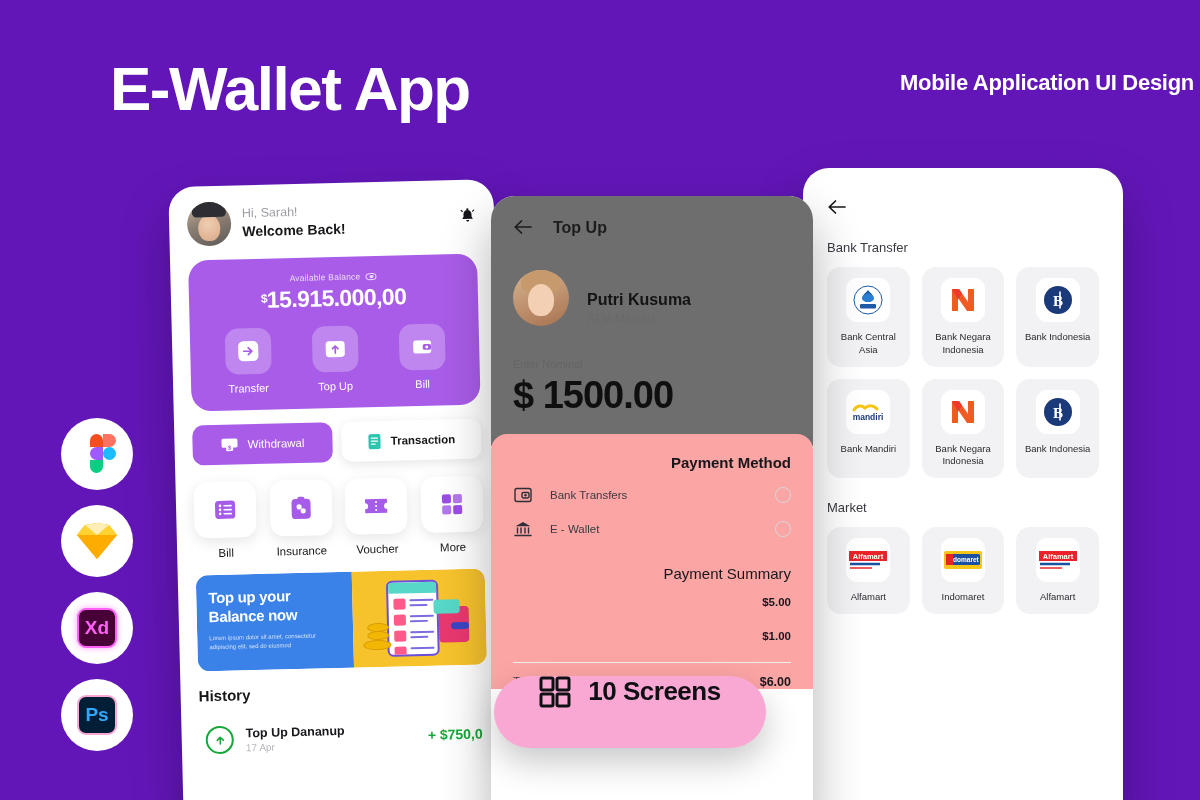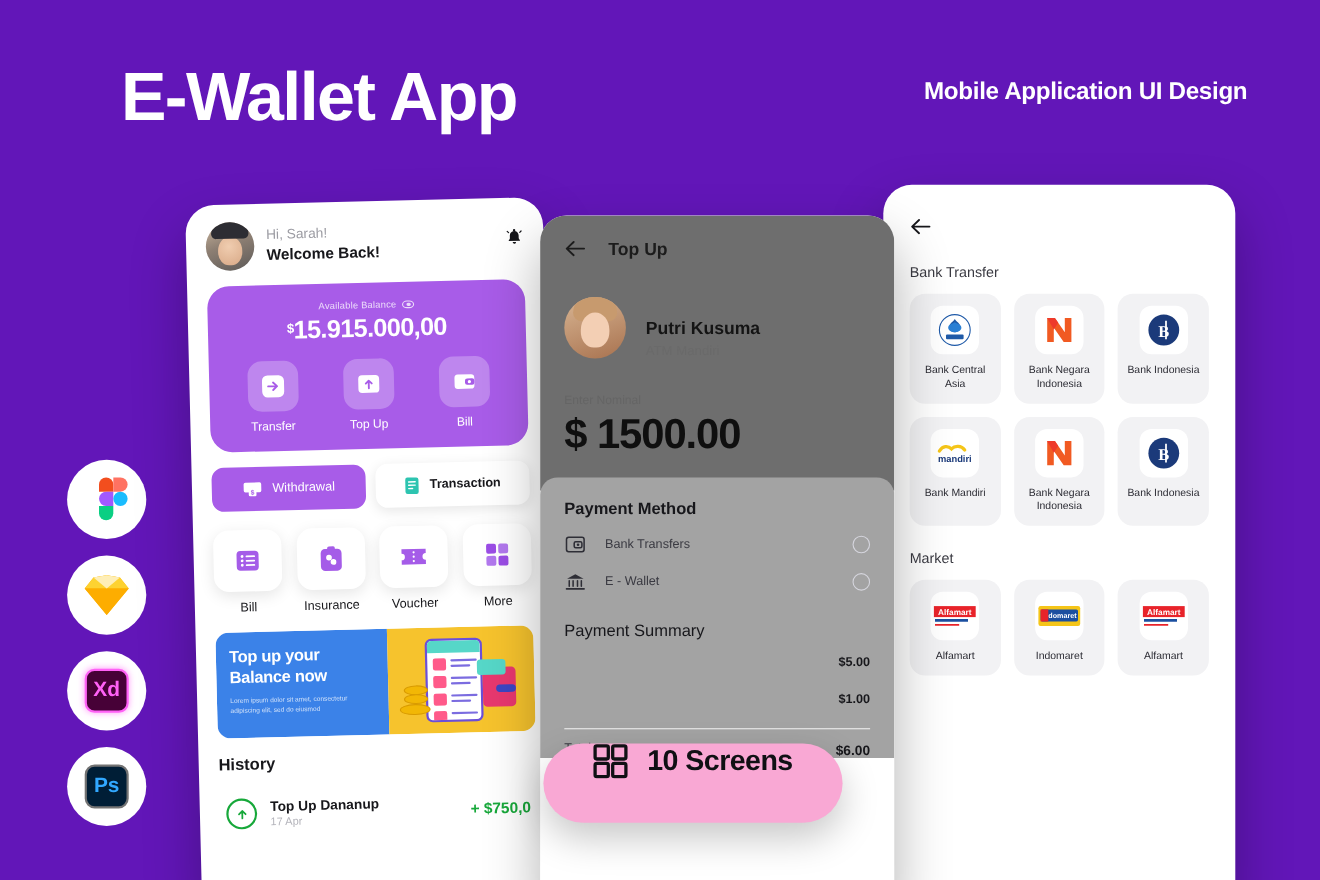--- a/index.html
+++ b/index.html
@@ -10,21 +10,21 @@
   }
   body { background: #6216b8; position: relative; }
 
   
   .title {
     position: absolute; left: 62px; top: 58px;
     font-size: 62px; font-weight: bold; color: #ffffff;
     letter-spacing: -1.5px; line-height: 1; margin-left: 48px;
   }
   .subtitle {
-    position: absolute; left: 840px; top: 68px; width: 300px;
+    position: absolute; left: 900px; top: 68px; width: 300px;
     font-size: 22px; font-weight: bold; color: #ffffff;
     line-height: 1.35; letter-spacing: -0.3px;
   }
 
   
   .tool-rail {
     position: absolute; left: 61px; top: 418px;
     display: flex; flex-direction: column; gap: 15px;
   }
   .tool-badge {
@@ -49,21 +49,21 @@
   .xd {
     width: 40px; height: 40px; border-radius: 9px;
     background: #470137; border: 2px solid #ff61f6;
     color: #ff61f6; font-size: 19px; font-weight: bold;
     display:flex; align-items:center; justify-content:center;
     box-shadow: 0 0 6px rgba(255,97,246,.6);
   }
   
   .ps {
     width: 40px; height: 40px; border-radius: 9px;
-    background: #001e36; border: 2px solid #737373;
+    background: #001e36; border: 2px solid #f9a8d4;
     color: #31a8ff; font-size: 19px; font-weight: bold;
     display:flex; align-items:center; justify-content:center;
   }
 
   
   .phone {
     position: absolute; background: #ffffff; overflow: hidden;
   }
   
   #phone1 {
@@ -199,21 +199,21 @@
     background: linear-gradient(160deg,#d8b593,#a8724f);
     position: relative; overflow:hidden;
   }
   .p2-av::before{content:"";position:absolute;left:8px;top:-4px;width:40px;height:26px;border-radius:20px 20px 8px 8px;background:#c79a6e;}
   .p2-av::after{content:"";position:absolute;left:15px;top:14px;width:26px;height:32px;border-radius:50% 50% 45% 45%;background:#f3cfb4;}
   .p2-name { font-size: 16px; font-weight: bold; color:#141414;}
   .p2-sub { font-size: 12px; color:#6a6a6a; margin-top: 3px;}
   .p2-nomlbl { font-size: 11px; color:#656565; margin-top: 32px;}
   .p2-amount { font-size: 38px; font-weight: bold; color:#0f0f0f; letter-spacing:-1px; margin-top: 4px;}
 
-  .p2-sheet { background:#a3a3a3; border-radius: 16px 16px 0 0; padding: 20px 22px 0; margin-top:-12px; position:relative;}
+  .p2-sheet { background:#fca5a5; border-radius: 16px 16px 0 0; padding: 20px 22px 0; margin-top:-12px; position:relative;text-align:right;}
   .sec-h { font-size: 15px; font-weight:bold; color:#17171b;}
   .pm-row { display:flex; align-items:center; gap:17px; margin-top: 14px;}
   .pm-ic { width:20px; height:20px; color:#2e2e36; flex:0 0 20px;}
   .pm-lbl { font-size: 11.5px; color:#3a3a42;}
   .radio { margin-left:auto; width:16px; height:16px; border-radius:50%; border:1.5px solid #d5d5dd;}
   .radio.on { border-color:#9333ea; display:flex; align-items:center; justify-content:center;}
   .radio.on::after{content:"";width:7px;height:7px;border-radius:50%;background:#9333ea;}
   .sum-h { font-size: 15px; font-weight:normal; color:#17171b; margin-top: 26px;}
   .sum-row { display:flex; margin-top: 14px; font-size:11.5px; color:#3a3a42;}
   .sum-row .v { margin-left:auto; font-weight:bold; color:#17171b;}

